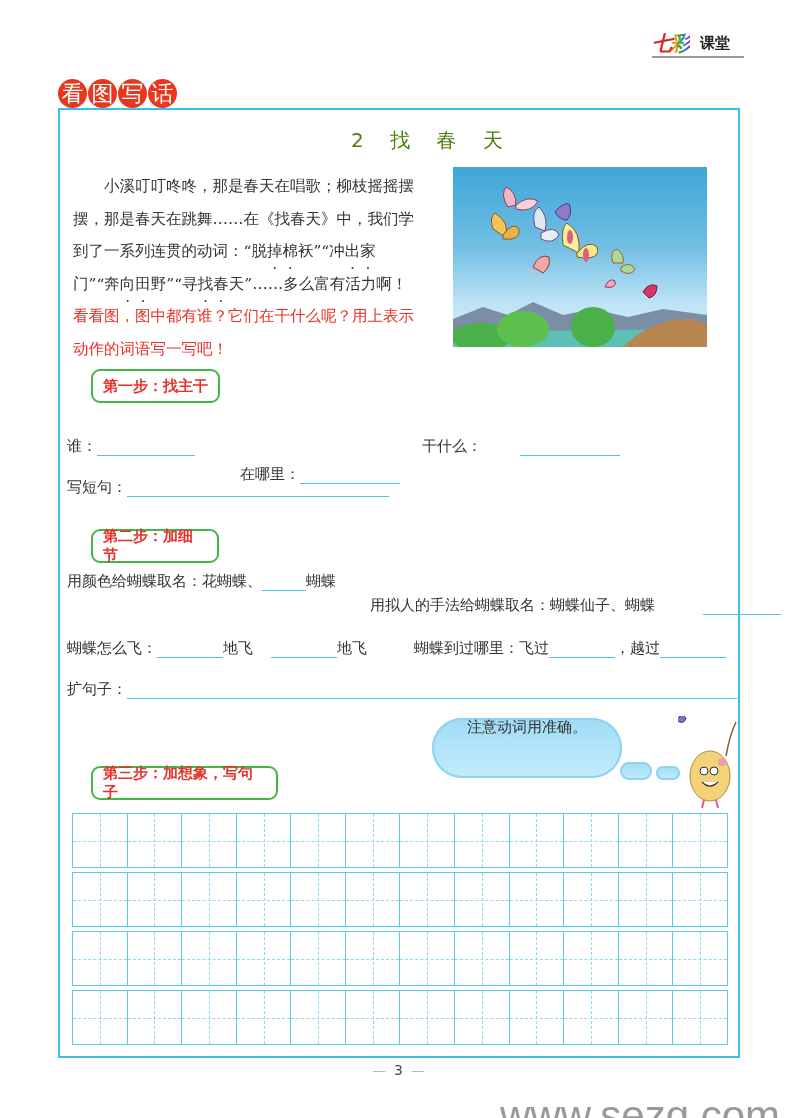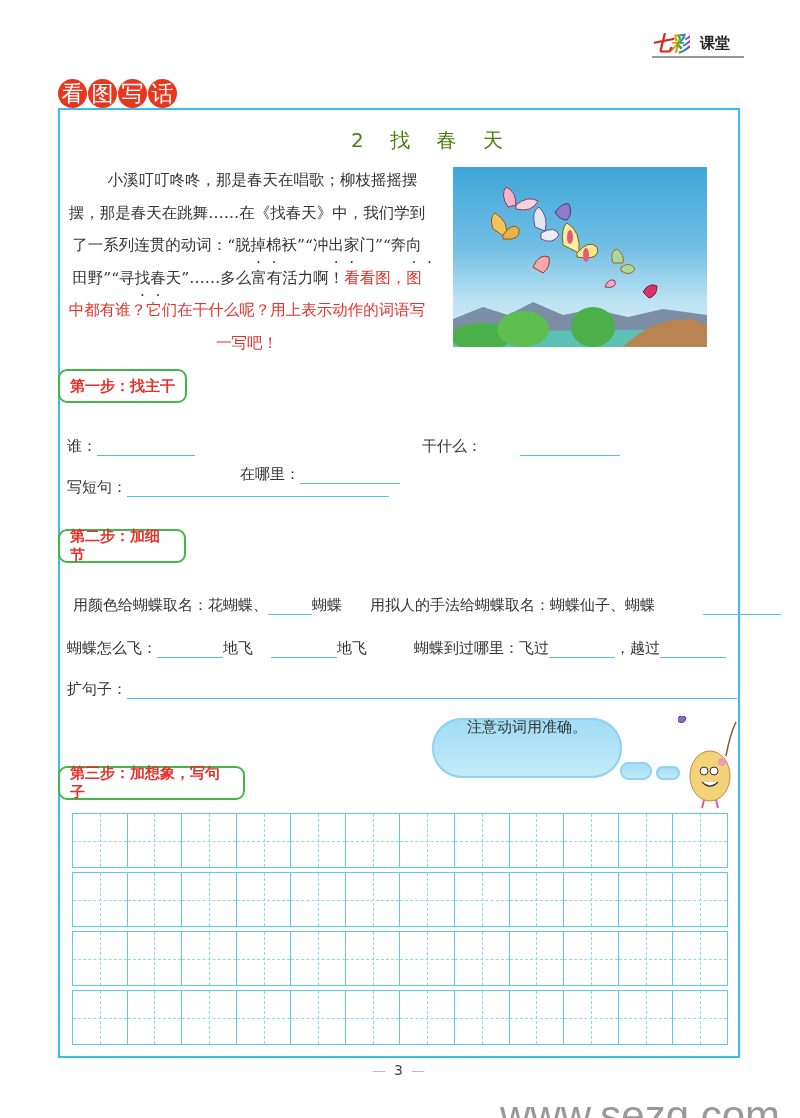--- a/index.html
+++ b/index.html
@@ -6,26 +6,26 @@
   body{width:800px;height:1118px;position:relative;overflow:hidden;font-family:"DejaVu Serif","Liberation Serif",serif;color:#333;}
   .logo{position:absolute;left:652px;top:30px;width:92px;height:26px;border-bottom:2px solid #999;display:flex;align-items:center;}
   .logo .qi{font-family:"DejaVu Sans",sans-serif;font-weight:bold;font-style:italic;font-size:20px;color:#d9251d;letter-spacing:-2px;}
   .logo .cai{font-family:"DejaVu Sans",sans-serif;font-weight:bold;font-style:italic;font-size:20px;background:linear-gradient(90deg,#e0302a,#f5a100,#3aa63a,#2b6fd6,#9b35c8);-webkit-background-clip:text;background-clip:text;color:transparent;}
   .logo .kt{font-family:"DejaVu Sans",sans-serif;font-weight:bold;font-size:15px;color:#222;margin-left:10px;}
   .section-badge{position:absolute;left:58px;top:79px;display:flex;gap:1px;}
   .section-badge span{display:inline-flex;width:29px;height:29px;border-radius:50%;background:#e8371f;color:#fff;font-family:"DejaVu Sans",sans-serif;font-size:22px;align-items:center;justify-content:center;line-height:1;}
   .frame{position:absolute;left:58px;top:108px;width:682px;height:950px;border:2px solid #3bbde8;box-sizing:border-box;}
   .title{position:absolute;left:0;width:800px;top:127px;text-align:center;font-family:"DejaVu Sans",sans-serif;font-size:20px;color:#4d7c0f;letter-spacing:10px;margin-left:32px;}
   .intro{position:absolute;left:67px;top:164px;width:360px;font-size:15.5px;line-height:32.5px;color:#333;}
-  .intro p{margin:0;text-indent:2em;text-align:center;}
+  .intro p{margin:6px;text-indent:2em;}
   .intro .red{color:#e8302a;}
   .dot{position:relative;}
   .dot::after{content:"·";position:absolute;left:50%;transform:translateX(-50%);bottom:-15px;font-size:14px;line-height:1;}
   .scene{position:absolute;left:453px;top:167px;width:254px;height:180px;overflow:hidden;background:linear-gradient(180deg,#3ea6d8 0%,#72bfe4 45%,#bde3f4 75%,#d9eef8 100%);}
-  .step{position:absolute;left:58px;height:34px;border:2px solid #43b649;border-radius:9px;box-sizing:border-box;display:flex;align-items:center;padding:0 10px;font-family:"DejaVu Sans",sans-serif;font-size:15px;color:#e8302a;font-weight:bold;background:#fff;}
+  .step{position:absolute;left:91px;height:34px;border:2px solid #43b649;border-radius:9px;box-sizing:border-box;display:flex;align-items:center;padding:0 10px;font-family:"DejaVu Sans",sans-serif;font-size:15px;color:#e8302a;font-weight:bold;background:#fff;}
   .row{position:absolute;font-size:15px;color:#333;white-space:nowrap;display:flex;align-items:flex-end;}
   .blank{display:inline-block;border-bottom:1.5px solid #4cc3ee;height:18px;}
   .cloud{position:absolute;left:432px;top:718px;width:190px;height:60px;border-radius:30px;background:linear-gradient(180deg,#9fdcf5,#c5ebfa);box-shadow:0 0 0 2px #8fd3f1 inset;display:flex;justify-content:center;font-size:15px;color:#333;}
   .cloud.small1{left:620px;top:762px;width:32px;height:18px;border-radius:10px;}
   .cloud.small2{left:656px;top:766px;width:24px;height:14px;border-radius:8px;}
   .mascot{position:absolute;left:678px;top:716px;width:60px;height:100px;}
   .grid{position:absolute;left:72px;top:813px;width:656px;}
   .grid-row{position:relative;height:55px;border:1.5px solid #5ccaf0;display:flex;box-sizing:border-box;margin-bottom:4px;}
   .cell{flex:1;border-right:1.2px solid #5ccaf0;position:relative;box-sizing:border-box;}
   .cell:last-child{border-right:none;}
@@ -125,21 +125,21 @@
   <span>干什么：</span>
   <span class="blank" style="width:100px;"></span>
 </div>
 <div class="row" style="left:67px;top:478px;">
   <span>写短句：</span>
   <span class="blank" style="width:262px;"></span>
 </div>
 
 <div class="step" style="top:529px;width:128px;">第二步：加细节</div>
 
-<div class="row" style="left:67px;top:596px;margin-left:6px;">
+<div class="row" style="left:67px;top:572px;">
   <span>用颜色给蝴蝶取名：花蝴蝶、</span>
   <span class="blank" style="width:44px;"></span>
   <span>蝴蝶</span>
 </div>
 <div class="row" style="left:370px;top:596px;gap:44px;">
   <span>用拟人的手法给蝴蝶取名：蝴蝶仙子、蝴蝶</span>
   <span class="blank" style="width:78px;margin-left:4px;"></span>
 </div>
 
 <div class="row" style="left:67px;top:639px;">

